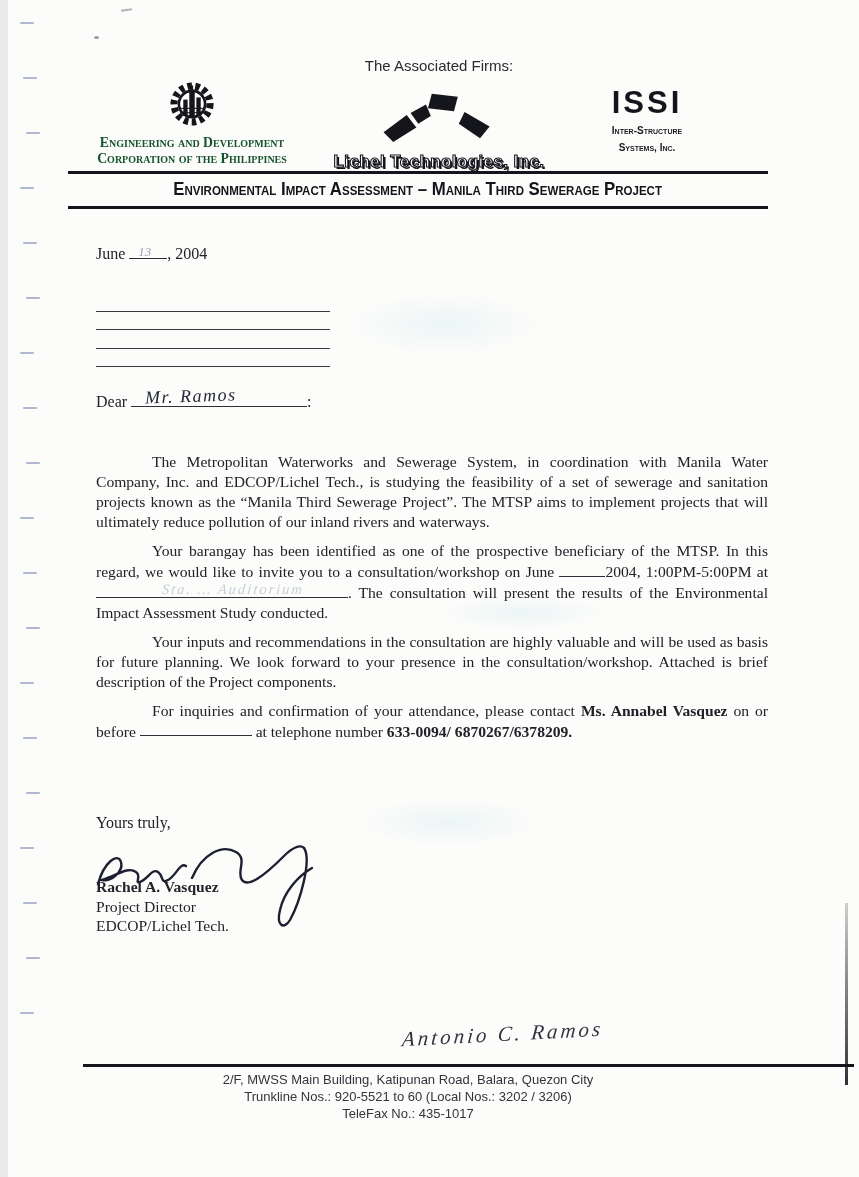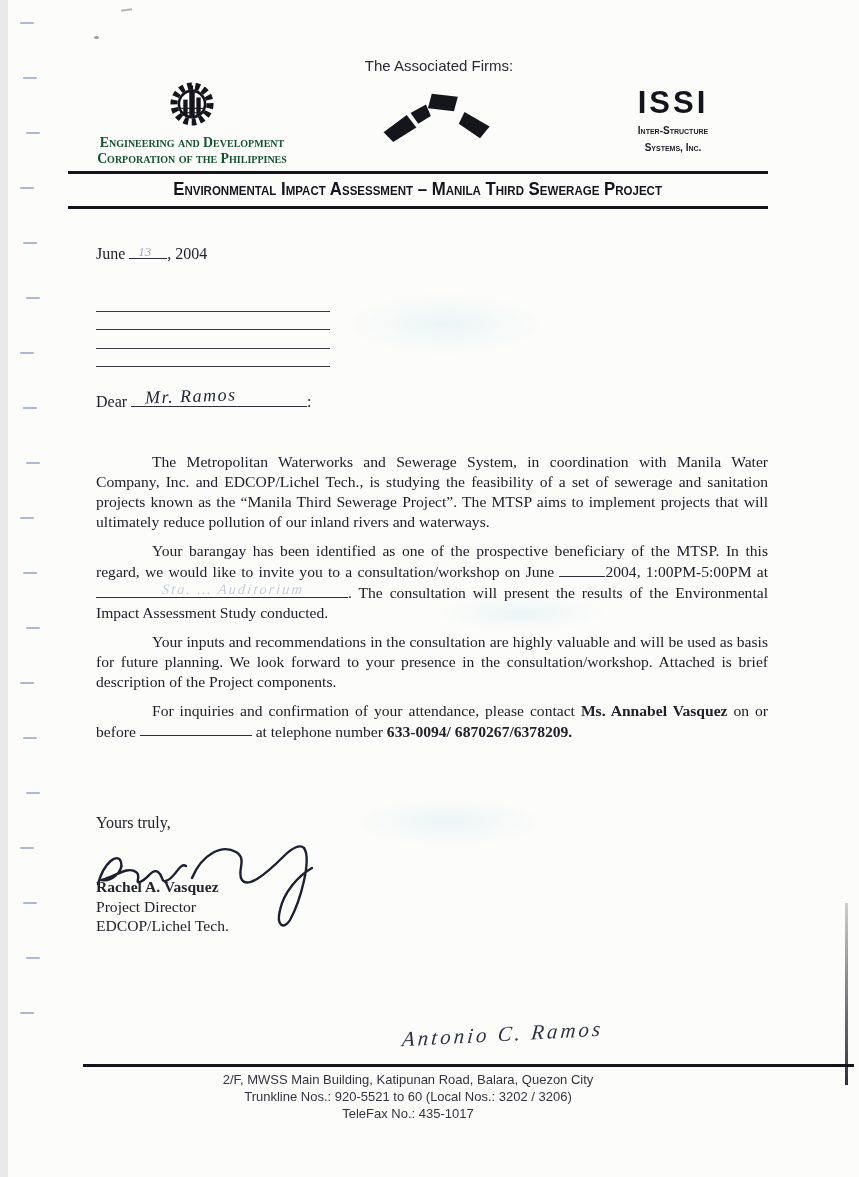--- a/index.html
+++ b/index.html
@@ -19,21 +19,21 @@
   .tm2{position:absolute;left:113px;top:9px;width:11px;height:2px;background:#b3b3bc;transform:rotate(-8deg);}
 
   
   .assoc{position:absolute;top:57px;left:323px;width:216px;text-align:center;
          font-family:"Liberation Sans",sans-serif;font-size:15px;color:#2a2a32;}
   .col-edcop{position:absolute;top:80px;left:83px;width:202px;text-align:center;}
   .edcop-name{font-variant:small-caps;font-weight:bold;font-size:13.8px;line-height:16px;color:#14532d;margin-top:3px;}
   .col-lichel{position:absolute;top:84px;left:320px;width:222px;text-align:center;}
   .lichel-name{font-family:"Liberation Sans",sans-serif;font-weight:bold;font-size:17px;letter-spacing:.4px;
                color:#fff;-webkit-text-stroke:1.1px #14141c;text-shadow:2px 2px 0 #14141c;margin-top:2px;}
-  .col-issi{position:absolute;top:88px;left:567px;width:196px;text-align:center;}
+  .col-issi{position:absolute;top:88px;left:541px;width:196px;text-align:center;}
   .issi-acronym{font-family:"Liberation Sans",sans-serif;font-weight:900;font-size:31px;line-height:30px;
                 letter-spacing:3px;color:#14141c;}
   .issi-name{font-family:"Liberation Sans",sans-serif;font-variant:small-caps;font-weight:bold;
              font-size:10px;line-height:17px;color:#1b1b24;margin-top:4px;}
 
   
   .title-band{position:absolute;top:171px;left:60px;width:700px;border-top:3px solid #14141c;
               border-bottom:3px solid #14141c;padding:5px 0 6px;text-align:center;}
   .title-text{font-family:"Liberation Sans",sans-serif;font-weight:bold;font-variant:small-caps;
               font-size:17.5px;color:#14141c;display:inline-block;transform:scaleX(.96);white-space:nowrap;}
@@ -132,20 +132,21 @@
     <span>
       <svg viewBox="0 0 140 64" width="135" height="62">
         <g fill="#15151c">
           <path d="M12,50 L36,32 L46,45 L22,60 Z"></path>
           <path d="M40,30 L56,21 L61,33 L48,41 Z"></path>
           <path d="M62,10 L89,13 L85,28 L58,25 Z"></path>
           <path d="M96,29 L122,44 L112,56 L90,41 Z"></path>
         </g>
       </svg>
     </span>
+    <div class="lichel-name">Lichel Technologies, Inc.</div>
   </div>
 
   <div class="col-issi">
     <div class="issi-acronym">ISSI</div>
     <div class="issi-name">
       <div>Inter-Structure</div>
       <div>Systems, Inc.</div>
     </div>
   </div>
 

